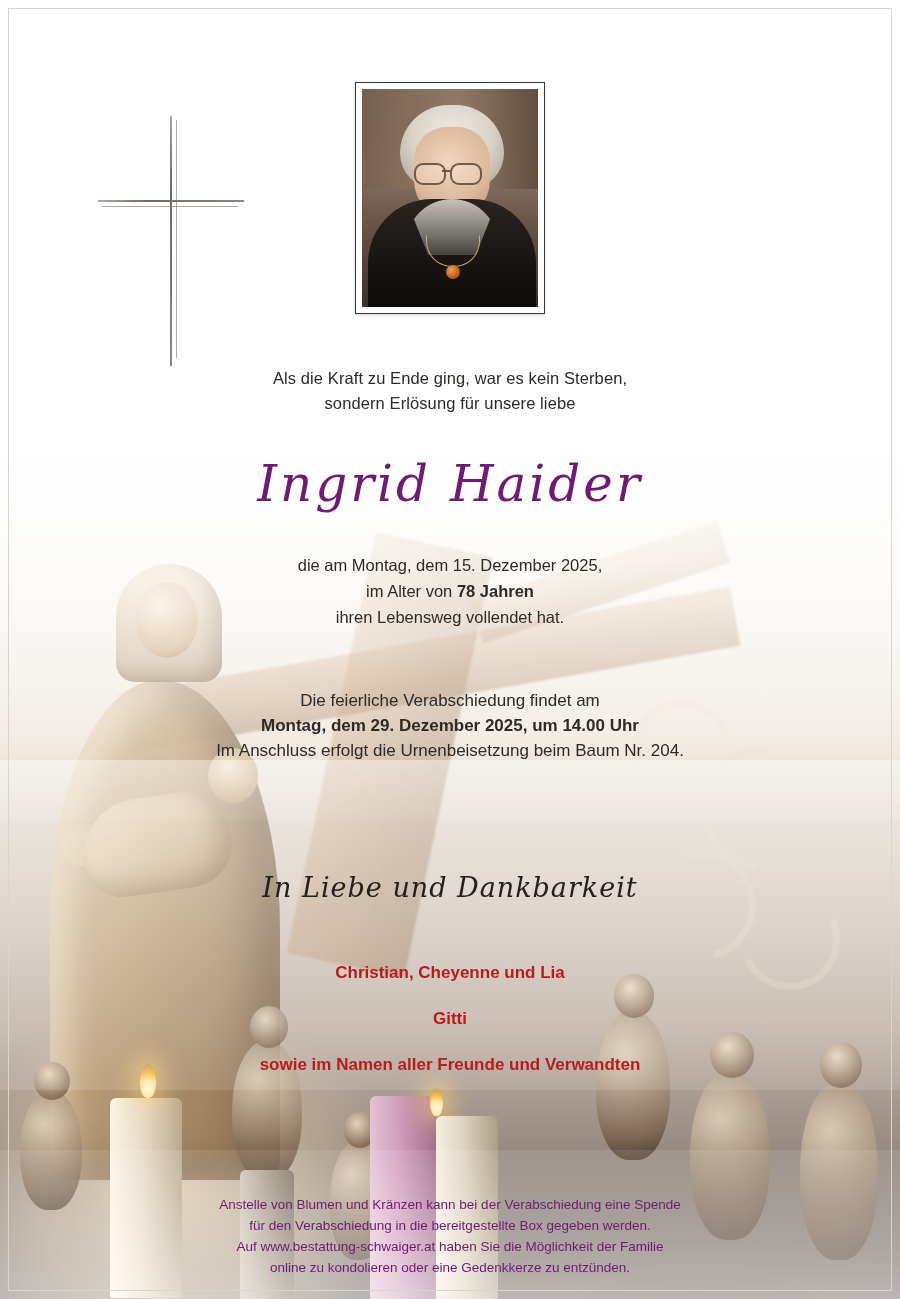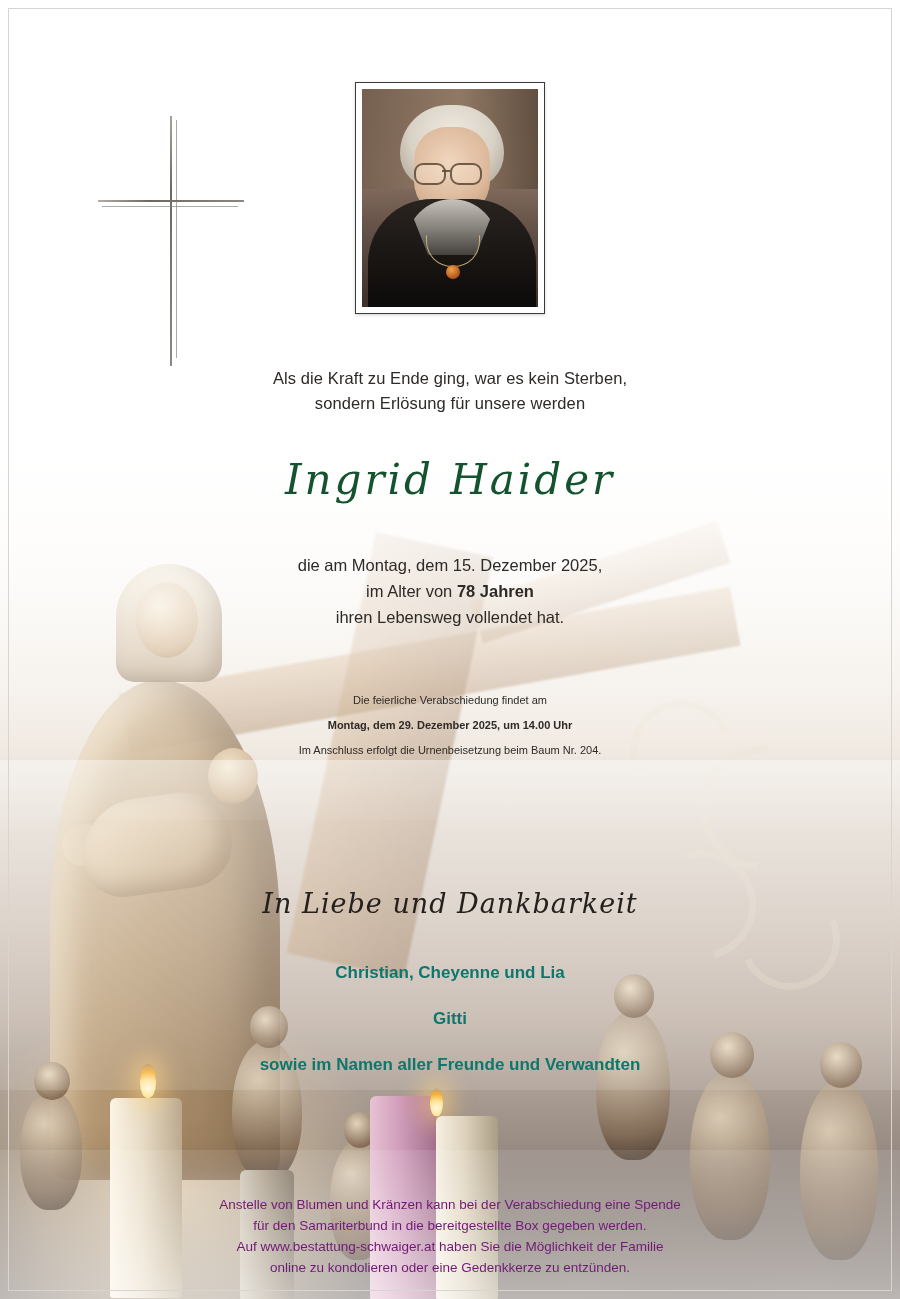--- a/index.html
+++ b/index.html
@@ -335,52 +335,51 @@
   .verse {
     top: 366px;
     font-size: 16.5px;
     line-height: 25px;
     letter-spacing: 0.1px;
   }
   .name {
     top: 455px;
     font-family: "DejaVu Serif", serif;
     font-style: italic;
-    font-size: 42px;
+    font-size: 50px;
     letter-spacing: 3px;
-    color: #14532d;
+    color: #701a75;
     text-shadow: 0 1px 0 rgba(255,255,255,0.6);
   }
   .dates {
     top: 552px;
     font-size: 16.5px;
     line-height: 26px;
   }
   .dates b { font-weight: 700; }
   .ceremony {
     top: 688px;
-    font-size: 11px;
+    font-size: 17px;
     line-height: 25px;
   }
   .ceremony b { font-weight: 700; }
   .inliebe {
     top: 872px;
     font-family: "DejaVu Serif", serif;
     font-style: italic;
     font-size: 27px;
     letter-spacing: 1px;
     color: #23201d;
-    margin-top: 16px;
   }
   .mourners {
     top: 950px;
     font-size: 17px;
     line-height: 46px;
     font-weight: 600;
-    color: #0f766e;
+    color: #b91c1c;
     text-align: center;
   }
   .footer {
     top: 1194px;
     font-size: 13.5px;
     line-height: 21px;
     color: #701a75;
   }
 </style>
 </head>
@@ -469,21 +468,21 @@
         <div class="ph-mouth"></div>
         <div class="ph-body"></div>
         <div class="ph-collar"></div>
         <div class="ph-chain"></div>
         <div class="ph-pendant"></div>
       </div>
     </div>
 
     <div class="text-block verse">
       <div>Als die Kraft zu Ende ging, war es kein Sterben,</div>
-      <div>sondern Erlösung für unsere werden</div>
+      <div>sondern Erlösung für unsere liebe</div>
     </div>
 
     <div class="text-block name">Ingrid Haider</div>
 
     <div class="text-block dates">
       <div>die am Montag, dem 15. Dezember 2025,</div>
       <div><span>im Alter von </span><b>78 Jahren</b></div>
       <div>ihren Lebensweg vollendet hat.</div>
     </div>
 
@@ -496,20 +495,20 @@
     <div class="text-block inliebe">In Liebe und Dankbarkeit</div>
 
     <div class="text-block mourners">
       <div>Christian, Cheyenne und Lia</div>
       <div>Gitti</div>
       <div>sowie im Namen aller Freunde und Verwandten</div>
     </div>
 
     <div class="text-block footer">
       <div>Anstelle von Blumen und Kränzen kann bei der Verabschiedung eine Spende</div>
-      <div>für den Samariterbund in die bereitgestellte Box gegeben werden.</div>
+      <div>für den Verabschiedung in die bereitgestellte Box gegeben werden.</div>
       <div>Auf www.bestattung-schwaiger.at haben Sie die Möglichkeit der Familie</div>
       <div>online zu kondolieren oder eine Gedenkkerze zu entzünden.</div>
     </div>
   </div>
 
   <div class="frame"></div>
 </div>
 
 </body></html>

